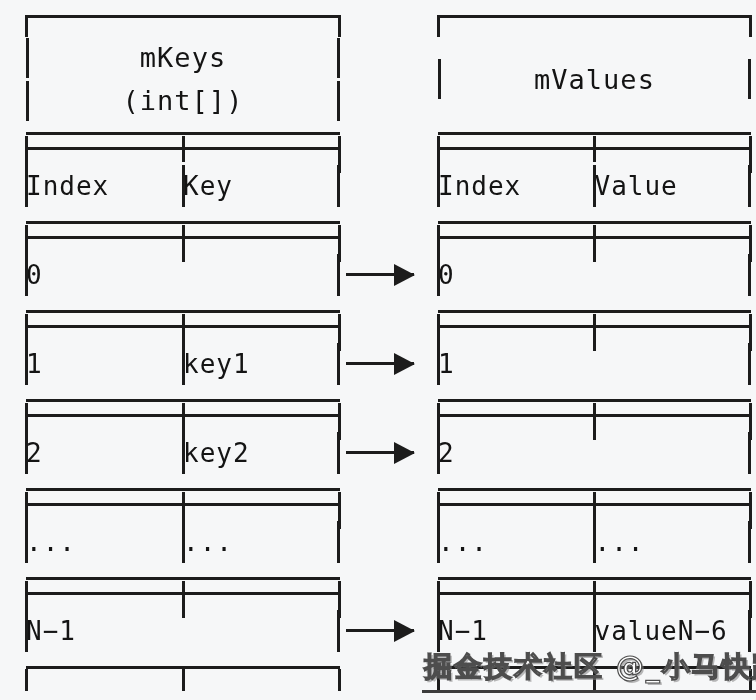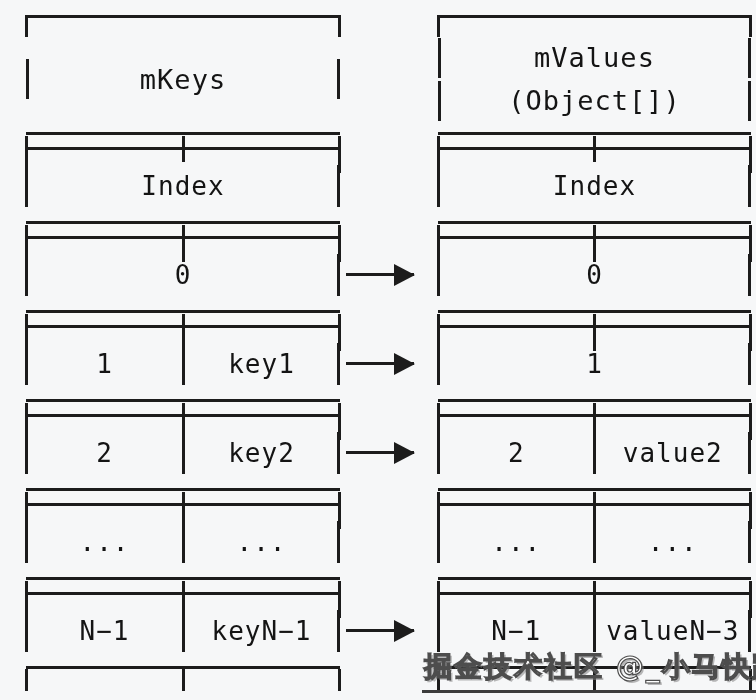--- a/index.html
+++ b/index.html
@@ -35,21 +35,21 @@
 
   
   .hline{position:relative;height:43px;display:flex;align-items:center;justify-content:center;}
   .hline::before,.hline::after{
     content:"";position:absolute;top:50%;transform:translateY(-50%);
     width:3px;height:40px;background:var(--line);
   }
   .hline::before{left:0;}
   .hline::after{right:0;}
 
-  .cell{position:relative;flex:1;display:flex;align-items:center;justify-content:center;}
+  .cell{position:relative;flex:1;display:flex;align-items:center;justify-content:flex-start;}
   .cell::before,.cell:last-child::after{
     content:"";position:absolute;top:50%;transform:translateY(-50%);
     width:3px;height:42px;background:var(--line);
   }
   .cell::before{left:-1.5px;}
   .cell:first-child::before{left:0;}
   .cell:last-child::after{right:0;}
 
   
   .ticks{
@@ -106,36 +106,42 @@
           <i></i>
           <i></i>
         </div>
       <div class="ticks bot">
           <i></i>
           <i></i>
         </div>
       <div class="hline">
           <span class="t">mKeys</span>
         </div>
+      <div class="hline">
+          <span class="t">(int[])</span>
+        </div>
     </div>
 
     <div class="box row">
       <div class="ticks top">
           <i></i>
           <i></i>
           <i></i>
         </div>
       <div class="ticks bot">
           <i></i>
           <i></i>
           <i></i>
         </div>
       <div class="cell">
           <span class="t">Index</span>
         </div>
+      <div class="cell">
+          <span class="t">Key</span>
+        </div>
     </div>
 
     <div class="box row">
       <div class="ticks top">
           <i></i>
           <i></i>
           <i></i>
         </div>
       <div class="ticks bot">
           <i></i>
@@ -210,61 +216,58 @@
           <i></i>
           <i></i>
         </div>
       <div class="ticks corner-bot">
           <i></i>
           <i></i>
           <i></i>
         </div>
       <div class="cell">
           <span class="t">N−1</span>
-        </div>
-      <div class="cell">
-          <span class="t">keyN−1</span>
         </div>
     </div>
 
   </div>
 
   <div class="arr-table right">
 
     <div class="box hdr">
       <div class="ticks corner-top">
           <i></i>
           <i></i>
         </div>
       <div class="ticks bot">
           <i></i>
           <i></i>
         </div>
       <div class="hline">
           <span class="t">mValues</span>
         </div>
-      <div class="hline">
-          <span class="t">(Object[])</span>
-        </div>
     </div>
 
     <div class="box row">
       <div class="ticks top">
           <i></i>
           <i></i>
           <i></i>
         </div>
       <div class="ticks bot">
           <i></i>
           <i></i>
           <i></i>
         </div>
       <div class="cell">
           <span class="t">Index</span>
         </div>
+      <div class="cell">
+          <span class="t">Value</span>
+        </div>
     </div>
 
     <div class="box row">
       <div class="ticks top">
           <i></i>
           <i></i>
           <i></i>
         </div>
       <div class="ticks bot">
           <i></i>
@@ -299,23 +302,20 @@
           <i></i>
         </div>
       <div class="ticks bot">
           <i></i>
           <i></i>
           <i></i>
         </div>
       <div class="cell">
           <span class="t">2</span>
         </div>
-      <div class="cell">
-          <span class="t">value2</span>
-        </div>
     </div>
 
     <div class="box row">
       <div class="ticks top">
           <i></i>
           <i></i>
           <i></i>
         </div>
       <div class="ticks bot">
           <i></i>
@@ -338,21 +338,21 @@
         </div>
       <div class="ticks corner-bot">
           <i></i>
           <i></i>
           <i></i>
         </div>
       <div class="cell">
           <span class="t">N−1</span>
         </div>
       <div class="cell">
-          <span class="t">valueN−3</span>
+          <span class="t">valueN−6</span>
         </div>
     </div>
 
   </div>
 
   <div class="arrow" style="top:273px"></div>
   <div class="arrow" style="top:362px"></div>
   <div class="arrow" style="top:451px"></div>
   <div class="arrow" style="top:629px"></div>
 

